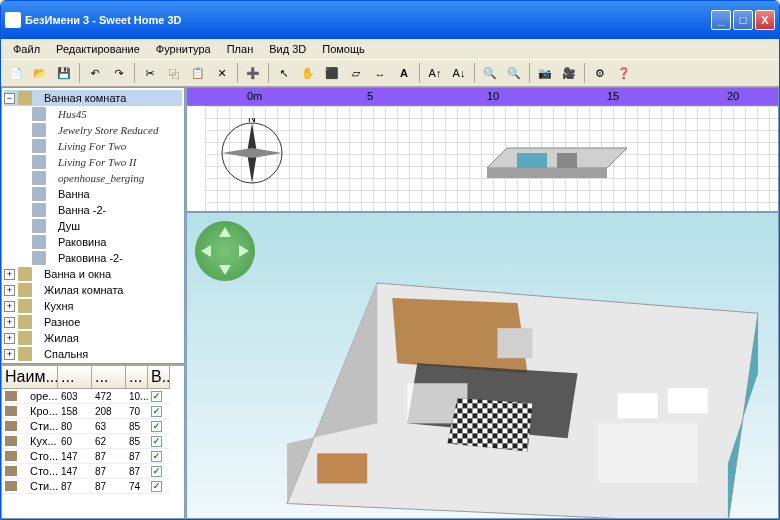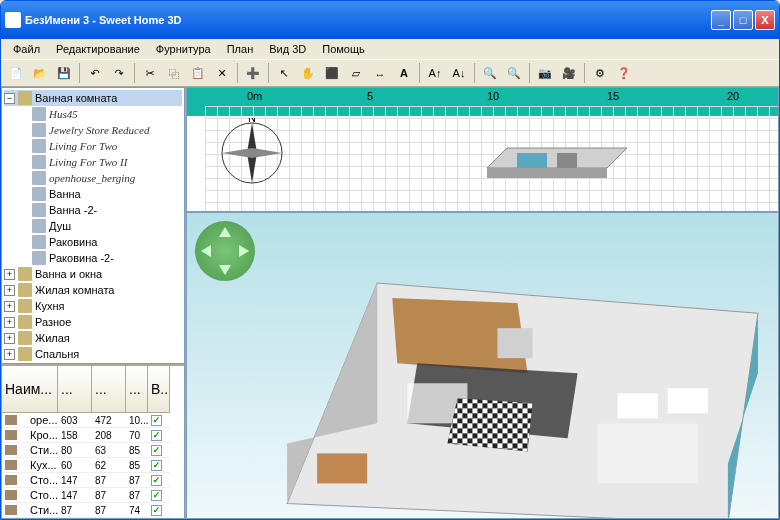--- a/index.html
+++ b/index.html
@@ -16,34 +16,34 @@
 .toolbar { background: #ece9d8; height: 28px; display: flex; align-items: center; padding: 0 4px; border-top: 1px solid #fff; border-bottom: 1px solid #aca899; gap: 2px; }
 .tbtn { width: 22px; height: 22px; display: flex; align-items: center; justify-content: center; cursor: pointer; border: 1px solid transparent; border-radius: 2px; }
 .tsep { width: 1px; height: 20px; background: #aca899; margin: 0 2px; }
 .content { flex: 1; display: flex; overflow: hidden; }
 .left { width: 185px; display: flex; flex-direction: column; border-right: 1px solid #aca899; }
 .tree { flex: 1; background: #fff; border: 1px solid #7f9db9; overflow-y: auto; padding: 2px; }
 .tree-node { display: flex; align-items: center; padding: 1px 0; cursor: pointer; white-space: nowrap; }
 .tree-exp { width: 11px; height: 11px; border: 1px solid #888; display: flex; align-items: center; justify-content: center; font-size: 9px; margin-right: 3px; background: #fff; }
 .tree-icon { width: 14px; height: 14px; margin-right: 3px; background: #c8b878; border-radius: 1px; flex-shrink: 0; }
 .tree-icon.item { background: #a8b8c8; }
-.tree-label { font-style: normal; }
+.tree-label { font-style: normal; margin-left: 9px; }
 .tree-label.ital { font-style: italic; color: #333; font-family: Liberation Serif, serif; }
 .tree-child { padding-left: 28px; }
 .sel { background: #c0d6f0; }
 .table { height: 155px; background: #fff; border: 1px solid #7f9db9; border-top: 2px solid #aca899; overflow: auto; }
 .table-head, .table-row { display: grid; grid-template-columns: 56px 34px 34px 22px 22px; }
-.table-head .th { background: linear-gradient(#fff,#ece9d8); border-right: 1px solid #aca899; border-bottom: 1px solid #aca899; padding: 15px 3px; font-size: 14px; overflow: hidden; cursor: pointer; }
+.table-head .th { background: linear-gradient(#fff,#ece9d8); border-right: 1px solid #aca899; border-bottom: 1px solid #aca899; padding: 2px 3px; font-size: 16px; overflow: hidden; cursor: pointer; }
 .td { border-bottom: 1px solid #eee; padding: 1px 3px; font-size: 10px; overflow: hidden; display: flex; align-items: center; }
 .td.name { gap: 13px; }
 .td-icon { width: 12px; height: 10px; background: #a08868; flex-shrink: 0; }
 .chk { width: 11px; height: 11px; border: 1px solid #7f9db9; background: #fff; display: flex; align-items: center; justify-content: center; color: #090; font-size: 9px; font-weight: bold; }
 .right { flex: 1; display: flex; flex-direction: column; }
 .plan { height: 125px; background: #fff; border: 1px solid #7f9db9; position: relative; overflow: hidden; }
-.ruler-h { height: 28px; background: #14b8a6; border-bottom: 1px solid #888; position: relative; font-size: 8px; }
+.ruler-h { height: 18px; background: #8b5cf6; border-bottom: 1px solid #888; position: relative; font-size: 8px; }
 .ruler-h span { position: absolute; top: 2px; }
 .grid { position: absolute; top: 18px; left: 18px; right: 0; bottom: 0;
   background-image: linear-gradient(#ddd 1px, transparent 1px), linear-gradient(90deg, #ddd 1px, transparent 1px);
   background-size: 12px 12px; }
 .compass { position: absolute; left: 30px; top: 30px; width: 70px; height: 70px; }
 .view3d { flex: 1; background: linear-gradient(#b5e0e8, #f0f8fa); border: 1px solid #7f9db9; position: relative; overflow: hidden; }
 .nav3d { position: absolute; left: 8px; top: 8px; width: 60px; height: 60px; background: radial-gradient(#7bc47b, #4a9a4a); border-radius: 50%; display: flex; align-items: center; justify-content: center; }
 .nav3d::before { content: ""; position: absolute; border: 8px solid transparent; }
 .floor { position: absolute; left: 60px; top: 30px; right: 10px; bottom: 10px; }
 </style>

